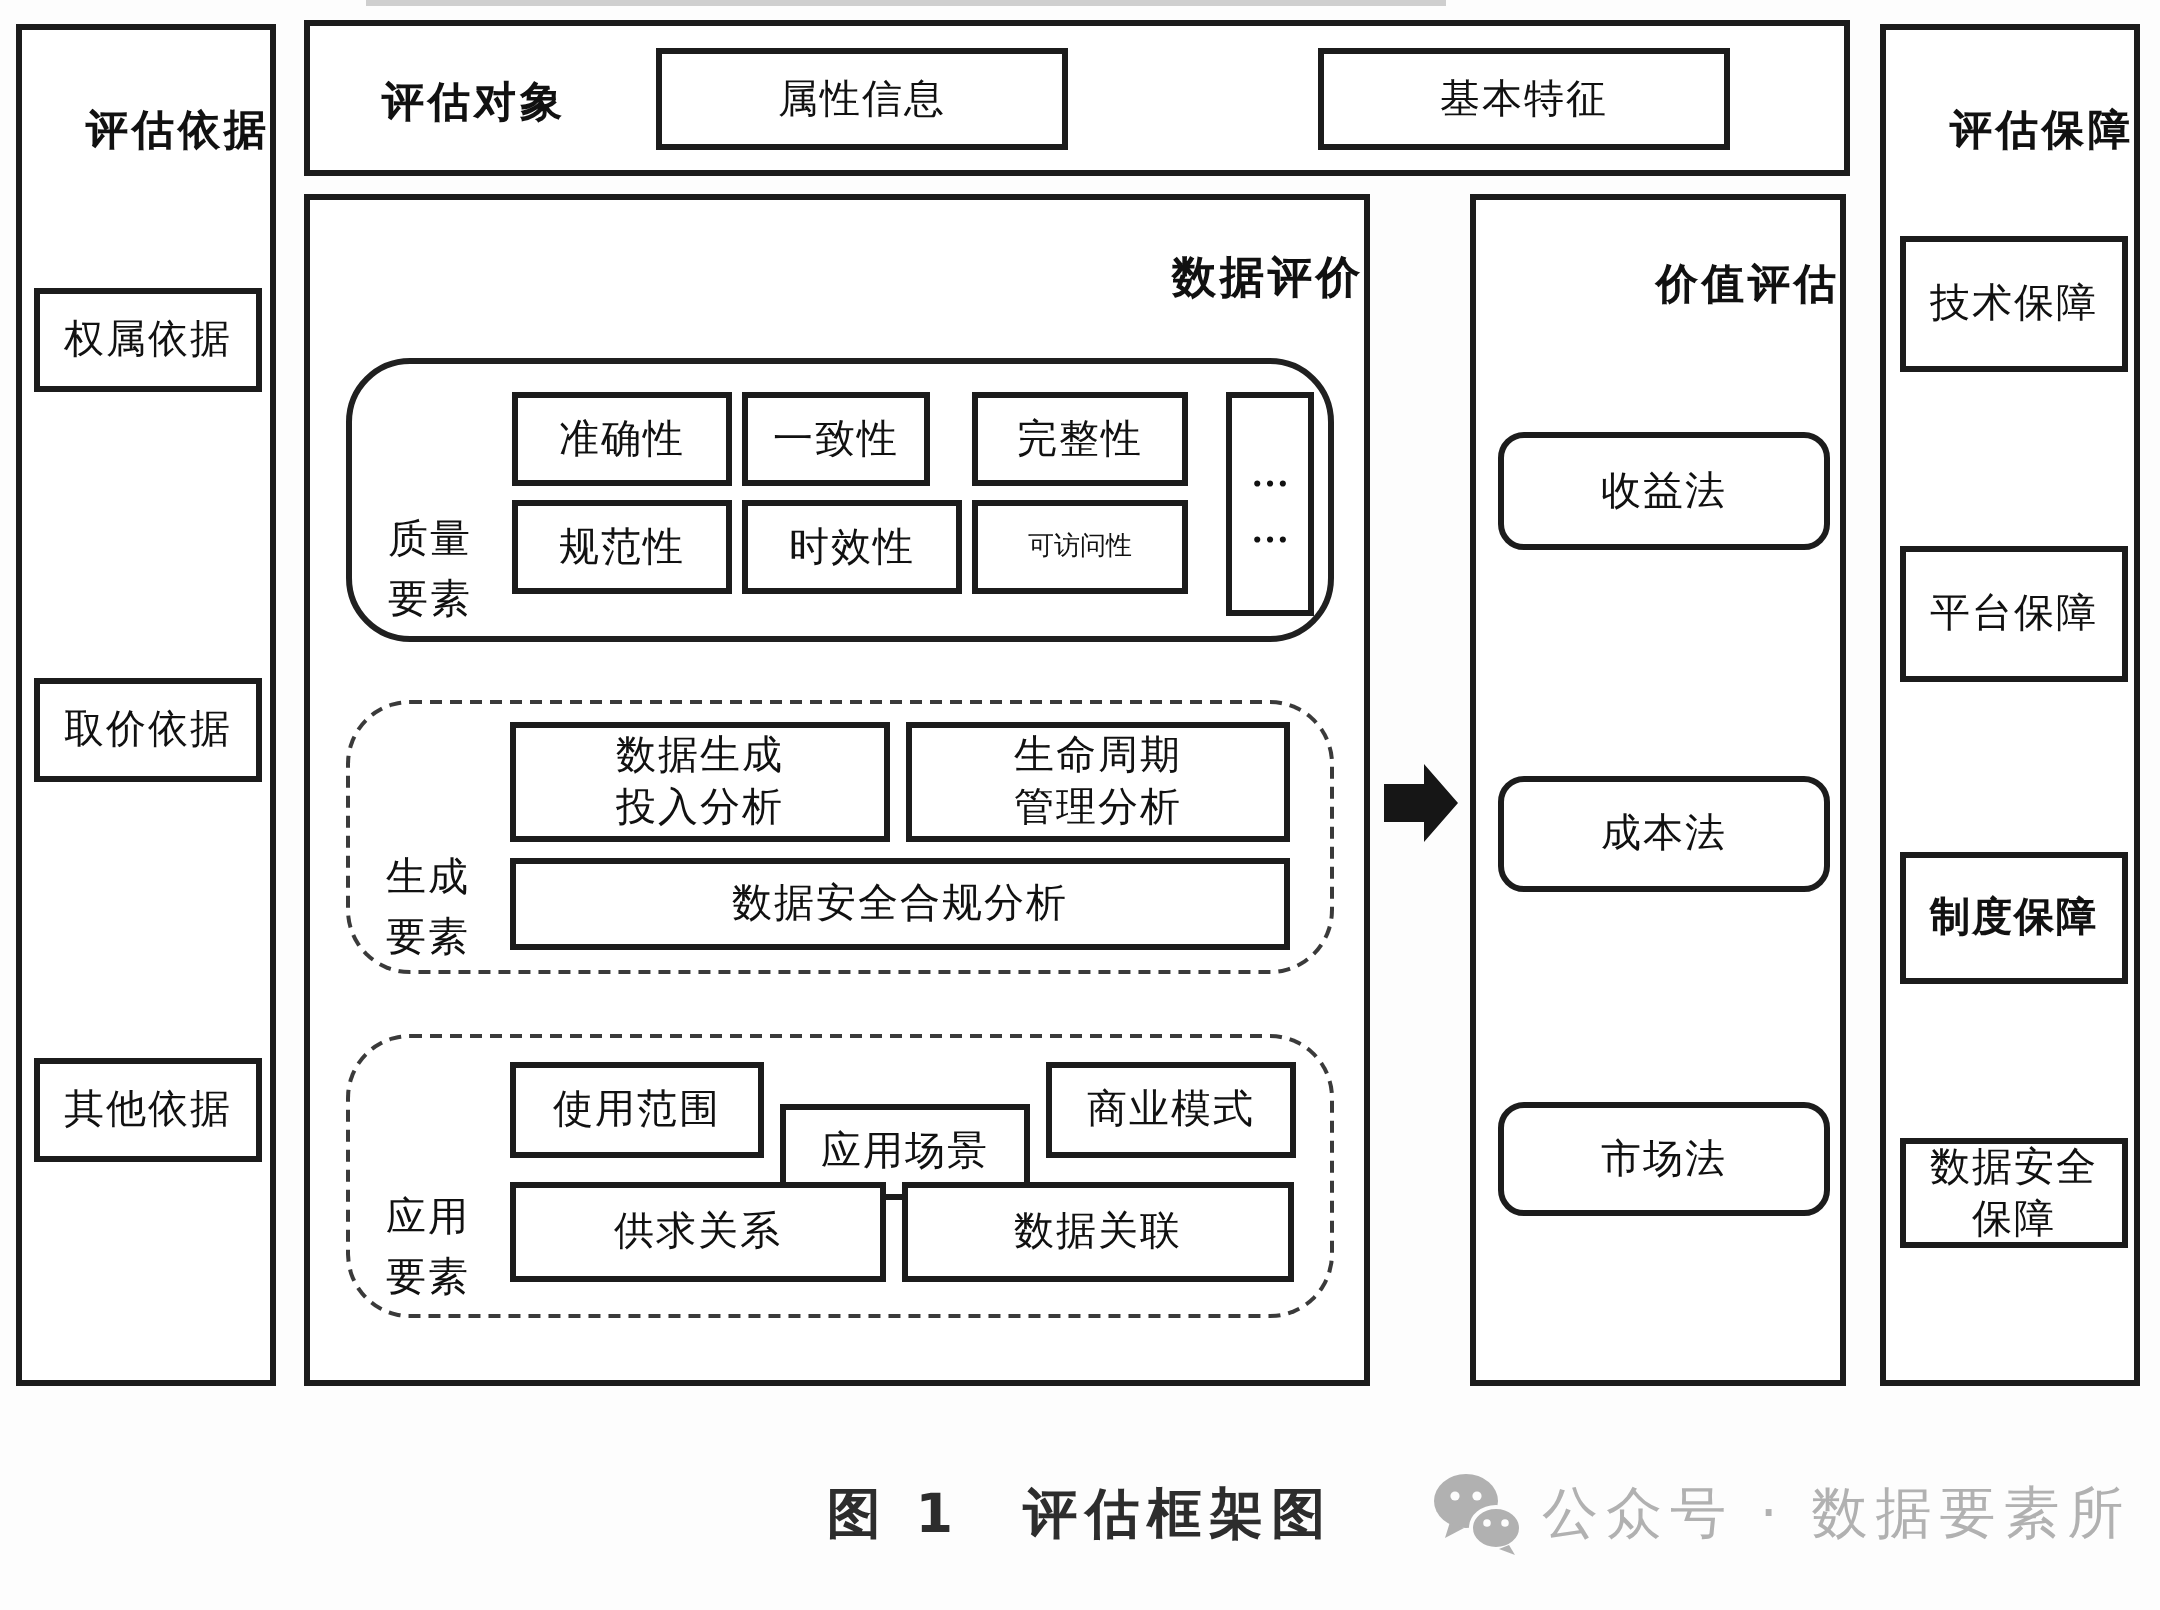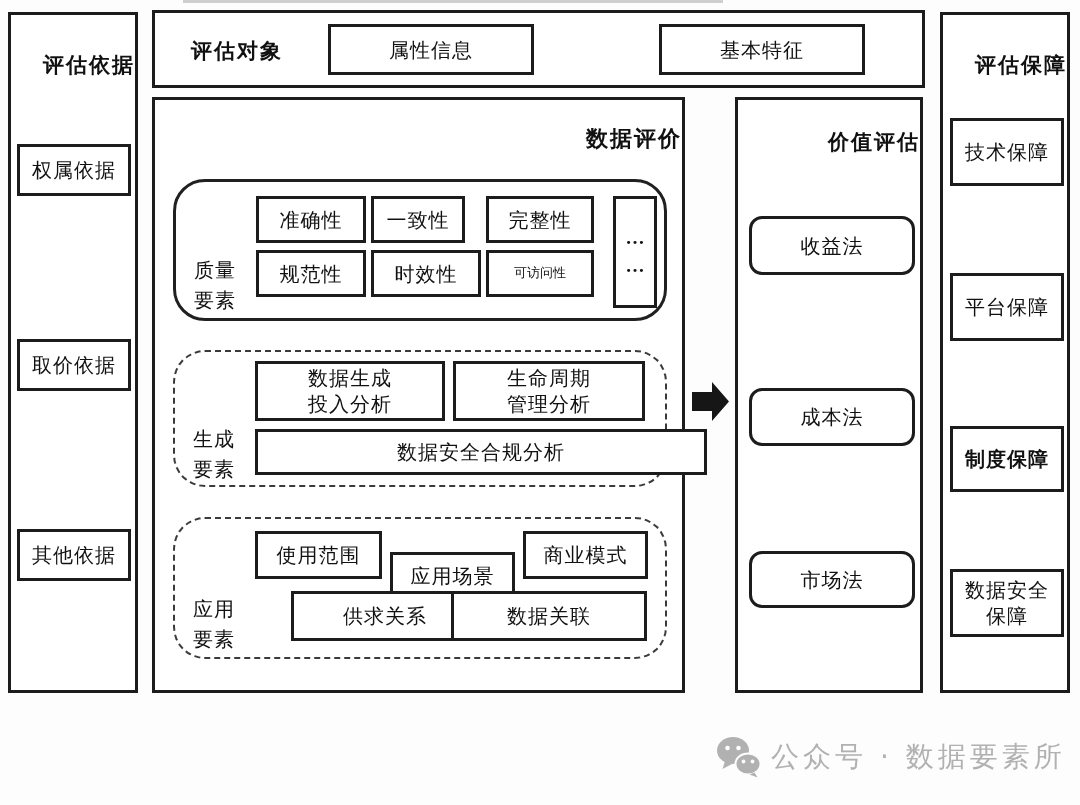--- a/index.html
+++ b/index.html
@@ -133,30 +133,30 @@
 …</div>
     </div>
 
     <div class="group dashed" style="left:18px; top:250px; width:494px; height:137px;">
       <div class="group-label" style="left:14px; top:35px; width:50px;">生成
 要素</div>
       <div class="box" style="left:80px; top:9px; width:190px; height:60px;">数据生成
 投入分析</div>
       <div class="box" style="left:278px; top:9px; width:192px; height:60px;">生命周期
 管理分析</div>
-      <div class="box" style="left:80px; top:77px; width:452px; height:46px;">数据安全合规分析</div>
+      <div class="box" style="left:80px; top:77px; width:390px; height:46px;">数据安全合规分析</div>
     </div>
 
     <div class="group dashed" style="left:18px; top:417px; width:494px; height:142px;">
       <div class="group-label" style="left:14px; top:38px; width:50px;">应用
 要素</div>
       <div class="box" style="left:80px; top:12px; width:127px; height:48px;">使用范围</div>
       <div class="box" style="left:215px; top:12px; width:125px; height:48px;margin-top:21px;">应用场景</div>
       <div class="box" style="left:348px; top:12px; width:125px; height:48px;">商业模式</div>
-      <div class="box" style="left:80px; top:72px; width:188px; height:50px;margin-left:36px;">供求关系</div>
+      <div class="box" style="left:80px; top:72px; width:188px; height:50px;">供求关系</div>
       <div class="box" style="left:276px; top:72px; width:196px; height:50px;">数据关联</div>
     </div>
   </div>
 
   <div class="arrow-wrap">
     <svg width="38" height="43" viewBox="0 0 38 43">
       <polygon points="0,12 20,12 20,2 37,21.5 20,41 20,31 0,31" fill="#161616"></polygon>
     </svg>
   </div>
 
@@ -165,24 +165,25 @@
     <div class="box" style="left:11px; top:288px; width:166px; height:58px; border-radius:13px;">成本法</div>
     <div class="box" style="left:11px; top:116px; width:166px; height:59px; border-radius:13px;">收益法</div>
     <div class="box" style="left:11px; top:451px; width:166px; height:57px; border-radius:13px;">市场法</div>
   </div>
 
   <div class="panel" style="left:940px; top:12px; width:130px; height:681px;">
     <div class="panel-title" style="top:36px;">评估保障</div>
     <div class="box" style="left:7px; top:103px; width:114px; height:68px;">技术保障</div>
     <div class="box" style="left:7px; top:258px; width:114px; height:68px;">平台保障</div>
     <div class="box" style="left:7px; top:411px; width:114px; height:66px;font-weight:bold;">制度保障</div>
-    <div class="box" style="left:7px; top:554px; width:114px; height:68px;">数据安全
+    <div class="box" style="left:7px; top:554px; width:114px; height:55px;">数据安全
 保障</div>
   </div>
 
+  <div class="caption">图 1　评估框架图</div>
 
   <div class="watermark">
     <span style="display:inline-flex;">
       <svg width="46" height="42" viewBox="0 0 46 42">
         <ellipse cx="17" cy="14.5" rx="16" ry="13.5" fill="#b1b1b1"></ellipse>
         <path d="M9 25 L6.5 33 L16 28 Z" fill="#b1b1b1"></path>
         <circle cx="11.5" cy="12" r="2.3" fill="#fdfdfd"></circle>
         <circle cx="22.5" cy="12" r="2.3" fill="#fdfdfd"></circle>
         <ellipse cx="32" cy="28" rx="12.5" ry="10.5" fill="#b1b1b1" stroke="#fdfdfd" stroke-width="2"></ellipse>
         <path d="M38.5 36.5 L41.5 41.5 L33.5 38.5 Z" fill="#b1b1b1"></path>

